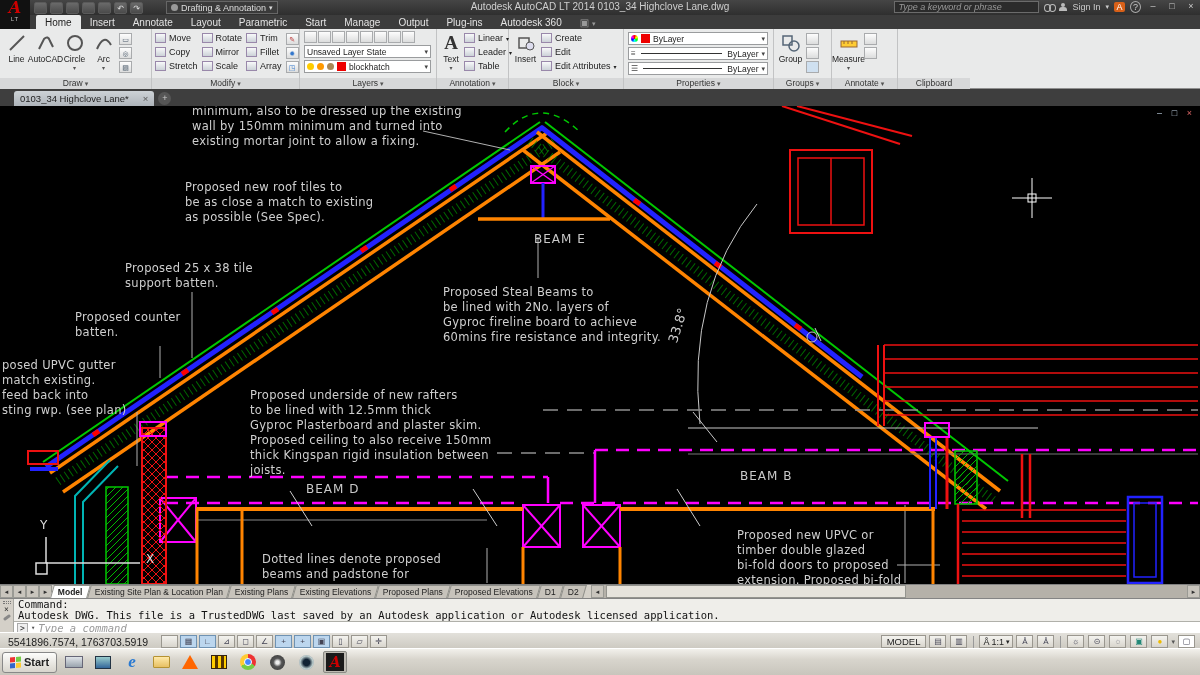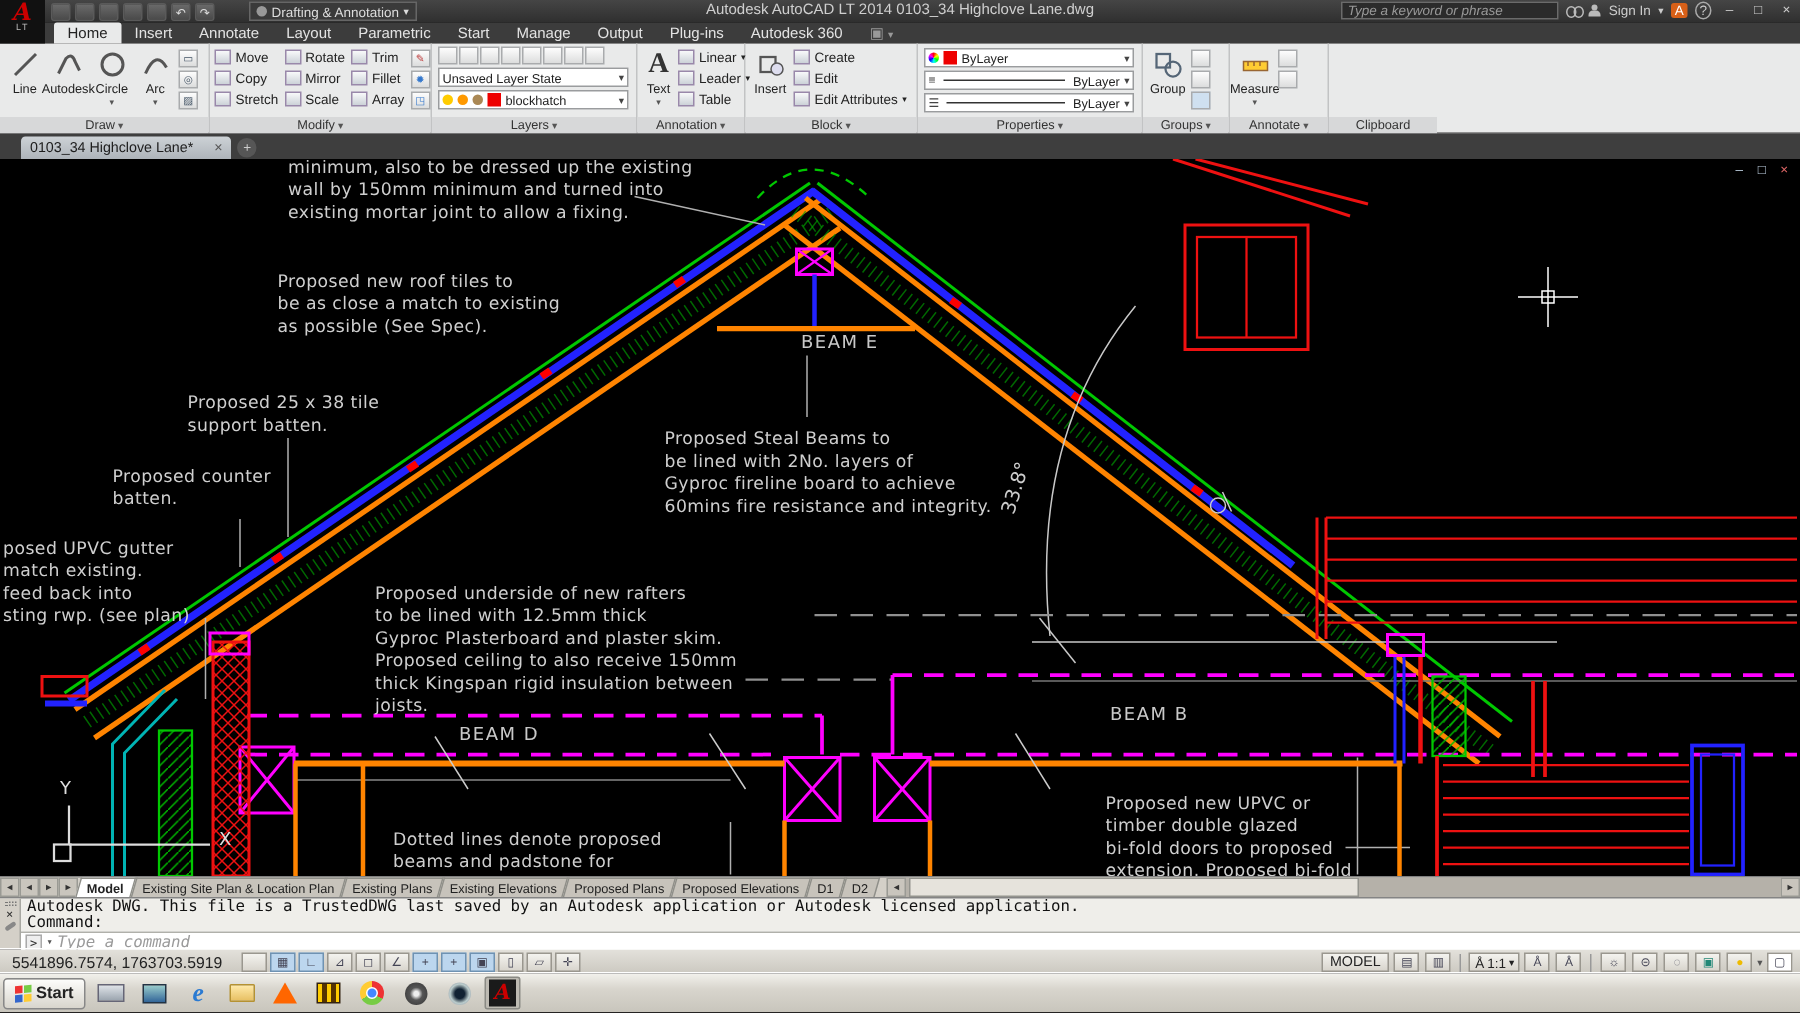--- a/index.html
+++ b/index.html
@@ -153,37 +153,37 @@
     <span class="rtab">Parametric</span>
     <span class="rtab">Start</span>
     <span class="rtab">Manage</span>
     <span class="rtab">Output</span>
     <span class="rtab">Plug-ins</span>
     <span class="rtab">Autodesk 360</span>
     <span class="rtab" style="color:#999">▣ <span style="font-size:7px">▾</span></span>
   </div>
 
   <div id="ribbon">
-    <div class="panel" style="width:140px">
+    <div class="panel" style="width:152px">
       <div class="pbody">
         <div class="bigbtn">
             <span class="ic">
               <svg width="20" height="20">
                 <line x1="3" y1="17" x2="17" y2="3" stroke="#555" stroke-width="2"></line>
               </svg>
             </span>
             <span>Line</span>
           </div>
         <div class="bigbtn">
             <span class="ic">
               <svg width="20" height="20">
                 <path d="M3,16 L8,6 Q12,2 14,8 L17,14" fill="none" stroke="#555" stroke-width="2"></path>
               </svg>
             </span>
-            <span>Autodesk</span>
+            <span>AutoCAD</span>
           </div>
         <div class="bigbtn">
             <span class="ic">
               <svg width="20" height="20">
                 <circle cx="10" cy="10" r="7" fill="none" stroke="#555" stroke-width="2"></circle>
               </svg>
             </span>
             <span>Circle</span>
             <span class="dd">▾</span>
           </div>
@@ -622,21 +622,21 @@
 Proposed ceiling to also receive 150mm
 thick Kingspan rigid insulation between
 joists.</div>
     <div class="cnote" style="left:262px;top:446px">Dotted lines denote proposed
 beams and padstone for</div>
     <div class="cnote" style="left:737px;top:422px">Proposed new UPVC or
 timber double glazed
 bi-fold doors to proposed
 extension. Proposed bi-fold</div>
 
-    <div class="clabel" style="left:534px;top:115px">BEAM E</div>
+    <div class="clabel" style="left:534px;top:126px">BEAM E</div>
     <div class="clabel" style="left:306px;top:376px">BEAM D</div>
     <div class="clabel" style="left:740px;top:363px">BEAM B</div>
     <div id="angle-label">33.8°</div>
     <div class="ucslab" style="left:40px;top:412px">Y</div>
     <div class="ucslab" style="left:146px;top:446px">X</div>
 
     <div id="vpctl">
       <span>–</span>
       <span>□</span>
       <span style="color:#d66">×</span>
@@ -665,22 +665,22 @@
     </div>
   </div>
 
   <div id="cmd">
     <div id="cmd-grip">
       <span class="g1"></span>
       <span class="gx">×</span>
       <span class="gw"></span>
     </div>
     <div id="cmd-body">
+      <div class="cmdline">Command:</div>
       <div class="cmdline">Autodesk DWG.  This file is a TrustedDWG last saved by an Autodesk application or Autodesk licensed application.</div>
-      <div class="cmdline">Command:</div>
       <div id="cmd-input-row">
         <span id="cmd-prompt">&gt;</span>
         <span id="cmd-dd">▾</span>
         <input id="cmd-input" placeholder="Type a command" style="">
       </div>
     </div>
   </div>
 
   <div id="status">
     <span id="coords">5541896.7574, 1763703.5919</span>

